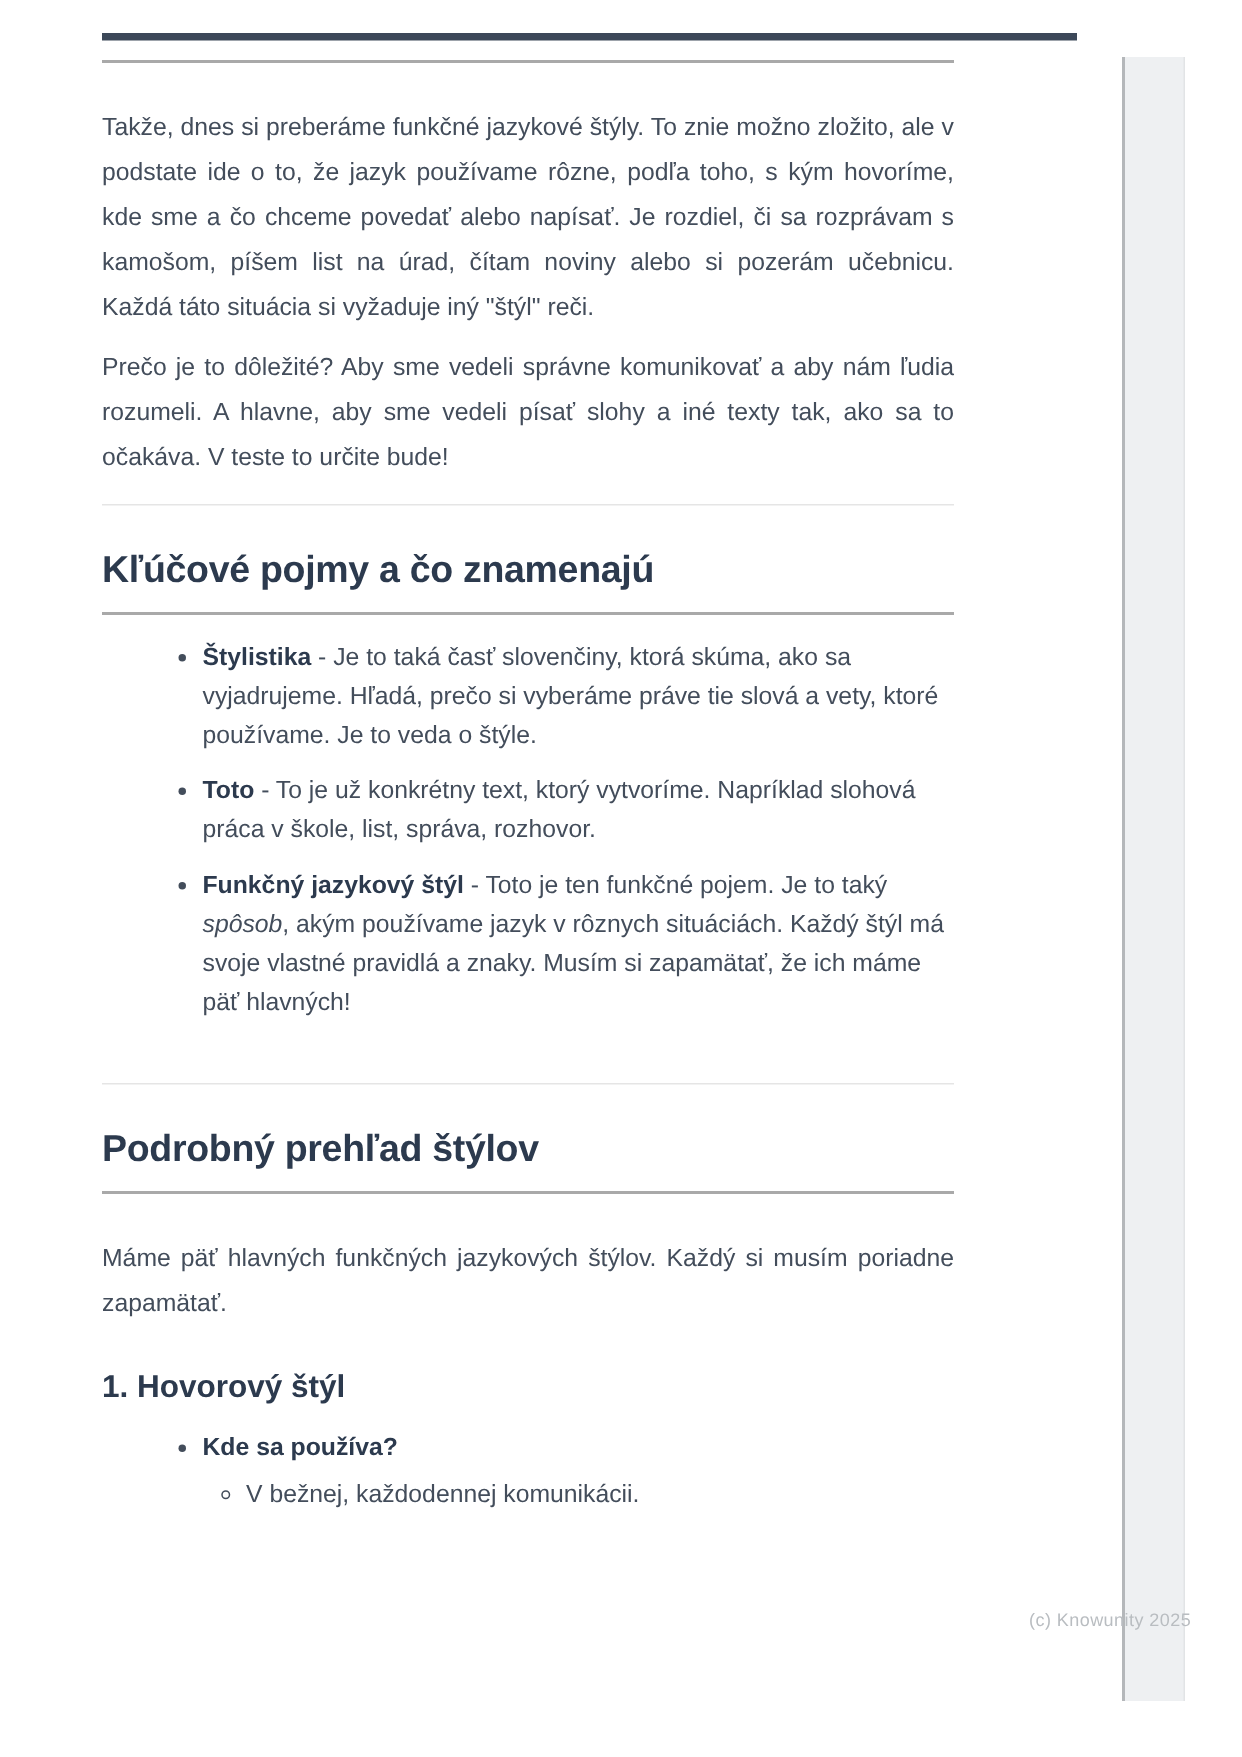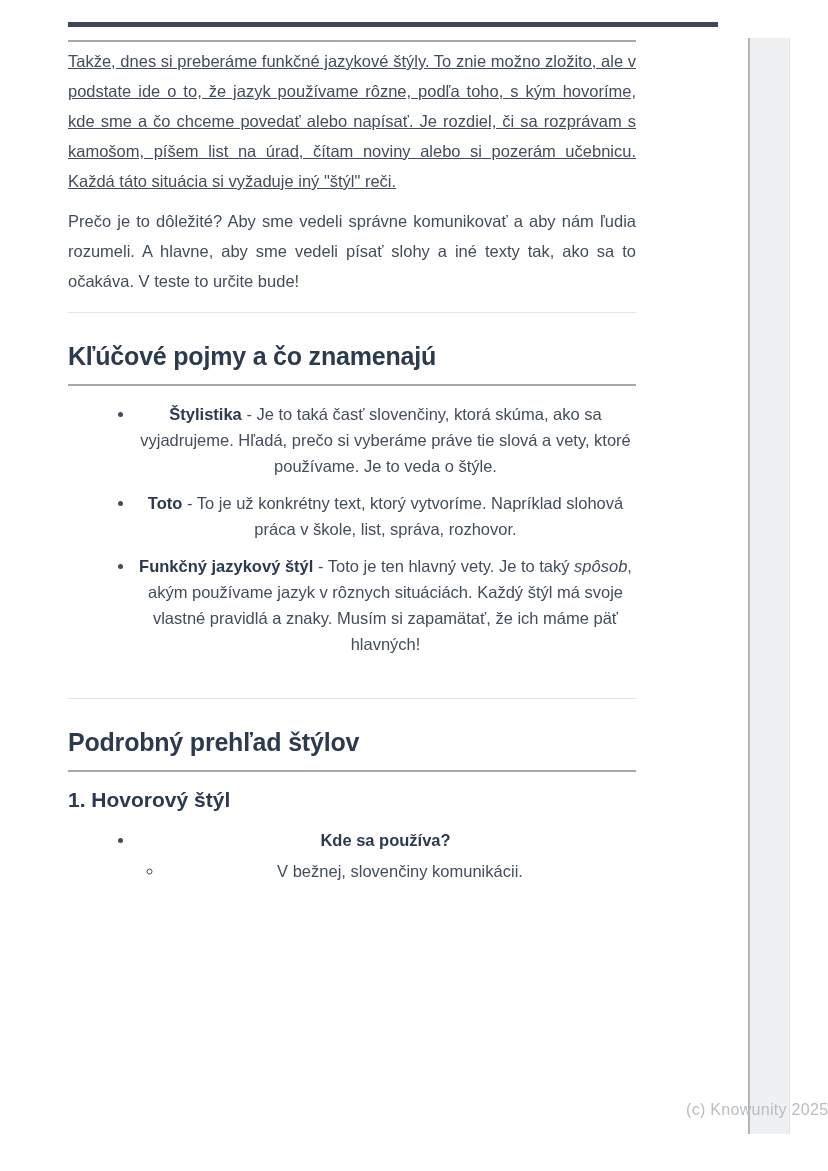--- a/index.html
+++ b/index.html
@@ -45,81 +45,81 @@
     width: 568px;
     height: 2px;
     background: #a9a9a9;
   }
   p.para {
     font-size: 16.5px;
     line-height: 30px;
     text-align: justify;
     color: #434d5b;
   }
-  .mt-p { margin-top: 4px; text-decoration: underline; }
+  .mt-p { margin-top: 28px; }
   .mt-p-small { margin-top: 10px; }
   .divider {
     margin-top: 16px;
     width: 568px;
     height: 1px;
     background: #e5e5e5;
   }
   .pad-before-divider { height: 14px; }
   ul.bullets {
     margin-top: 15px;
     padding-left: 27px;
     list-style-type: disc;
   }
   ul.bullets > li {
     font-size: 16.5px;
     line-height: 26px;
     margin-bottom: 11px;
-    text-align: center;
+    text-align: left;
     color: #434d5b;
     margin-left: 40px;
   }
   ul.bullets > li::marker { color: #434d5b; }
   ul.bullets b, ul.sub-bullets b {
     font-weight: 700;
     color: #2c3a4e;
   }
   ul.sub-bullets {
     margin-top: 5px;
     padding-left: 29px;
     list-style-type: circle;
   }
   ul.sub-bullets > li {
     font-size: 16.5px;
     line-height: 26px;
     font-weight: 400;
     color: #434d5b;
   }
   h3.sub-heading {
-    margin-top: 15px;
+    margin-top: 28px;
     font-size: 21px;
     line-height: 1.2;
     font-weight: 800;
     color: #2c3a4e;
   }
   .page-edge-strip {
     position: absolute;
     left: 748px;
     top: 38px;
     width: 42px;
     height: 1096px;
     background: #eef0f2;
     border-left: 2px solid #b4b7ba;
     border-right: 1px solid #e2e4e6;
     z-index: 1;
   }
   .watermark {
     position: absolute;
     left: 686px;
-    top: 1101px;
-    font-size: 16px;
+    top: 1073px;
+    font-size: 12px;
     letter-spacing: 0.3px;
     color: #b9bdc1;
     z-index: 2;
     white-space: nowrap;
   }
 </style>
 </head>
 <body>
 
 <main class="content">
@@ -138,38 +138,39 @@
     <h2 class="section-heading mt-h2">Kľúčové pojmy a čo znamenajú</h2>
     <div class="h2-rule"></div>
     <ul class="bullets">
       <li>
         <b>Štylistika</b><span> - </span><span>Je to taká časť slovenčiny, ktorá skúma, ako sa vyjadrujeme. Hľadá, prečo si vyberáme práve tie slová a vety, ktoré používame. Je to veda o štýle.</span>
       </li>
       <li>
         <b>Toto</b><span> - </span><span>To je už konkrétny text, ktorý vytvoríme. Napríklad slohová práca v škole, list, správa, rozhovor.</span>
       </li>
       <li>
-        <b>Funkčný jazykový štýl</b><span> - </span><span>Toto je ten hlavný vety. Je to taký </span><i>spôsob</i><span>, akým používame jazyk v rôznych situáciách. Každý štýl má svoje vlastné pravidlá a znaky. Musím si zapamätať, že ich máme päť hlavných!</span>
+        <b>Funkčný jazykový štýl</b><span> - </span><span>Toto je ten funkčné pojem. Je to taký </span><i>spôsob</i><span>, akým používame jazyk v rôznych situáciách. Každý štýl má svoje vlastné pravidlá a znaky. Musím si zapamätať, že ich máme päť hlavných!</span>
       </li>
     </ul>
     <div class="pad-before-divider"></div>
   </section>
 
   <div class="divider"></div>
 
   <section>
     <h2 class="section-heading mt-h2">Podrobný prehľad štýlov</h2>
     <div class="h2-rule"></div>
+    <p class="para mt-p">Máme päť hlavných funkčných jazykových štýlov. Každý si musím poriadne zapamätať.</p>
 
     <h3 class="sub-heading">1. Hovorový štýl</h3>
     <ul class="bullets">
       <li>
         <b>Kde sa používa?</b>
         <ul class="sub-bullets">
-          <li>V bežnej, slovenčiny komunikácii.</li>
+          <li>V bežnej, každodennej komunikácii.</li>
         </ul>
       </li>
     </ul>
   </section>
 
 </main>
 
 <div class="page-edge-strip"></div>
 <div class="watermark">(c) Knowunity 2025</div>
 

